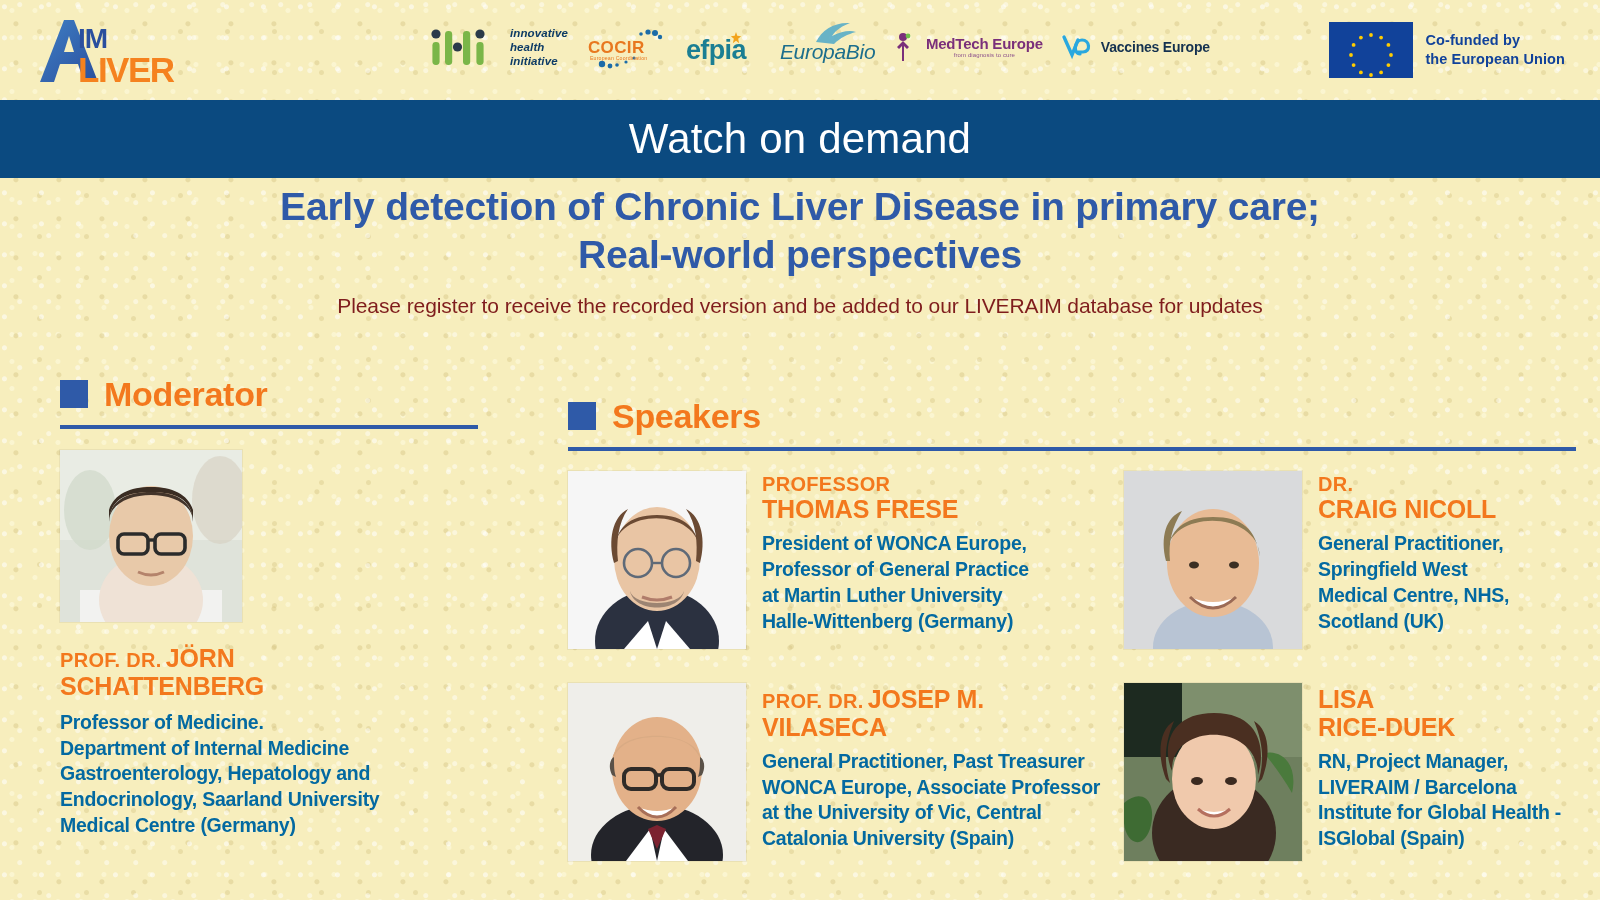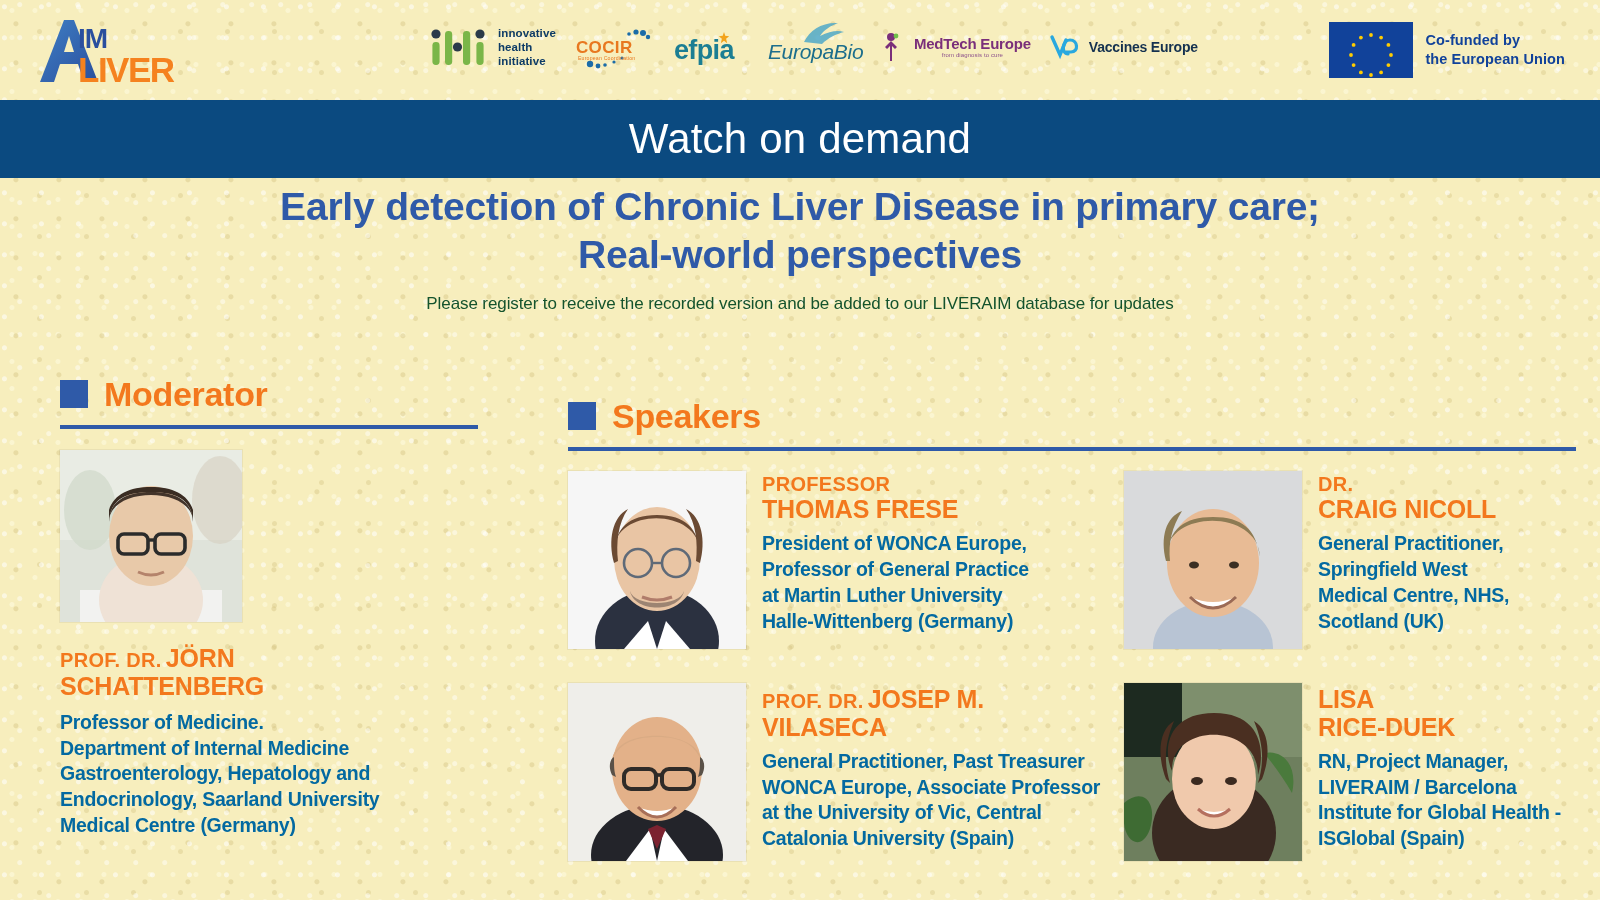--- a/index.html
+++ b/index.html
@@ -49,21 +49,21 @@
     position: absolute;
     left: 430px; top: 24px;
     display: flex;
     align-items: center;
     gap: 18px;
   }
 
   .partner-logo { display: flex; align-items: center; }
 
   
-  .ihi { gap: 6px; }
+  .ihi { gap: 18px; font-style: italic; }
   .ihi-mark { width: 62px; height: 40px; }
   .ihi-text {
     font-size: 11.5px;
     font-weight: bold;
     line-height: 1.22;
     color: #0d3b66;
     letter-spacing: .1px;
   }
 
   
@@ -145,22 +145,22 @@
   .main-title {
     color: #2f5aa8;
     font-size: 39px;
     font-weight: bold;
     line-height: 1.22;
     letter-spacing: -.2px;
     padding: 0 80px;
   }
   .subtitle {
     margin-top: 16px;
-    color: #14532d;
-    font-size: 17px;
+    color: #7f1d1d;
+    font-size: 21px;
     letter-spacing: -.1px;
   }
 
   
   .moderator-col {
     position: absolute;
     left: 60px; top: 370px;
     width: 420px;
   }
   .speakers-col {

